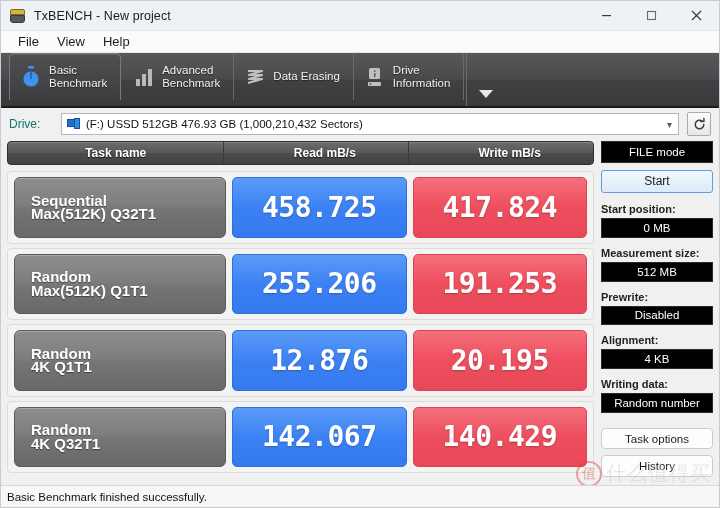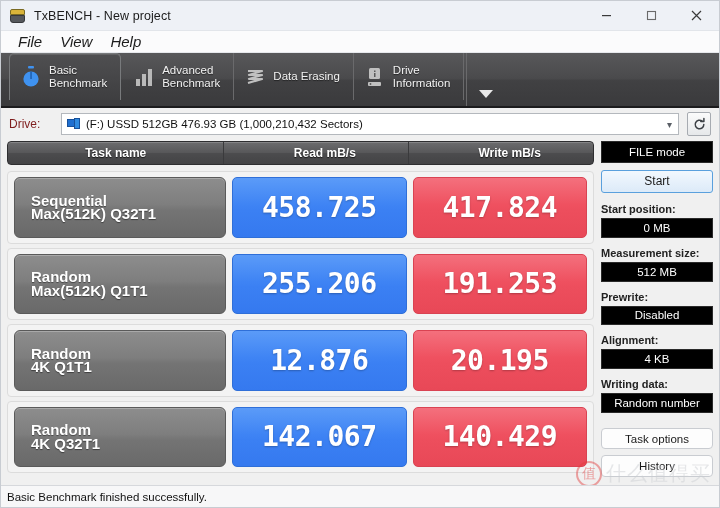--- a/index.html
+++ b/index.html
@@ -61,25 +61,24 @@
   
   .menubar {
     height: 22px;
     background: #fbfbfc;
     display: flex;
     align-items: center;
     padding-left: 8px;
     border-bottom: 1px solid #e6e8ec;
   }
   .menu-item {
-    font-size: 15px;
+    font-size: 13px;
     color: #1c1c1c;
     padding: 2px 9px;
     border-radius: 2px;
-    font-style: italic;
   }
 
   
   .tabstrip {
     height: 55px;
     background: linear-gradient(180deg,#58585a 0%,#4a4a4c 48%,#414143 52%,#3a3a3c 100%);
     display: flex;
     align-items: stretch;
     padding: 0 0 0 8px;
     border-bottom: 2px solid #1b1b1d;
@@ -126,21 +125,21 @@
 
   
   .driverow {
     height: 32px;
     display: flex;
     align-items: center;
     padding: 0 8px;
     background: #f0f0f0;
     gap: 8px;
   }
-  .drive-label { font-size: 12px; color: #7f1d1d; width: 44px; }
+  .drive-label { font-size: 12px; color: #0f766e; width: 44px; }
   .drive-select {
     flex: 1;
     height: 22px;
     background: #fff;
     border: 1px solid #b4b8bd;
     display: flex;
     align-items: center;
     padding: 0 4px 0 5px;
     gap: 5px;
   }

